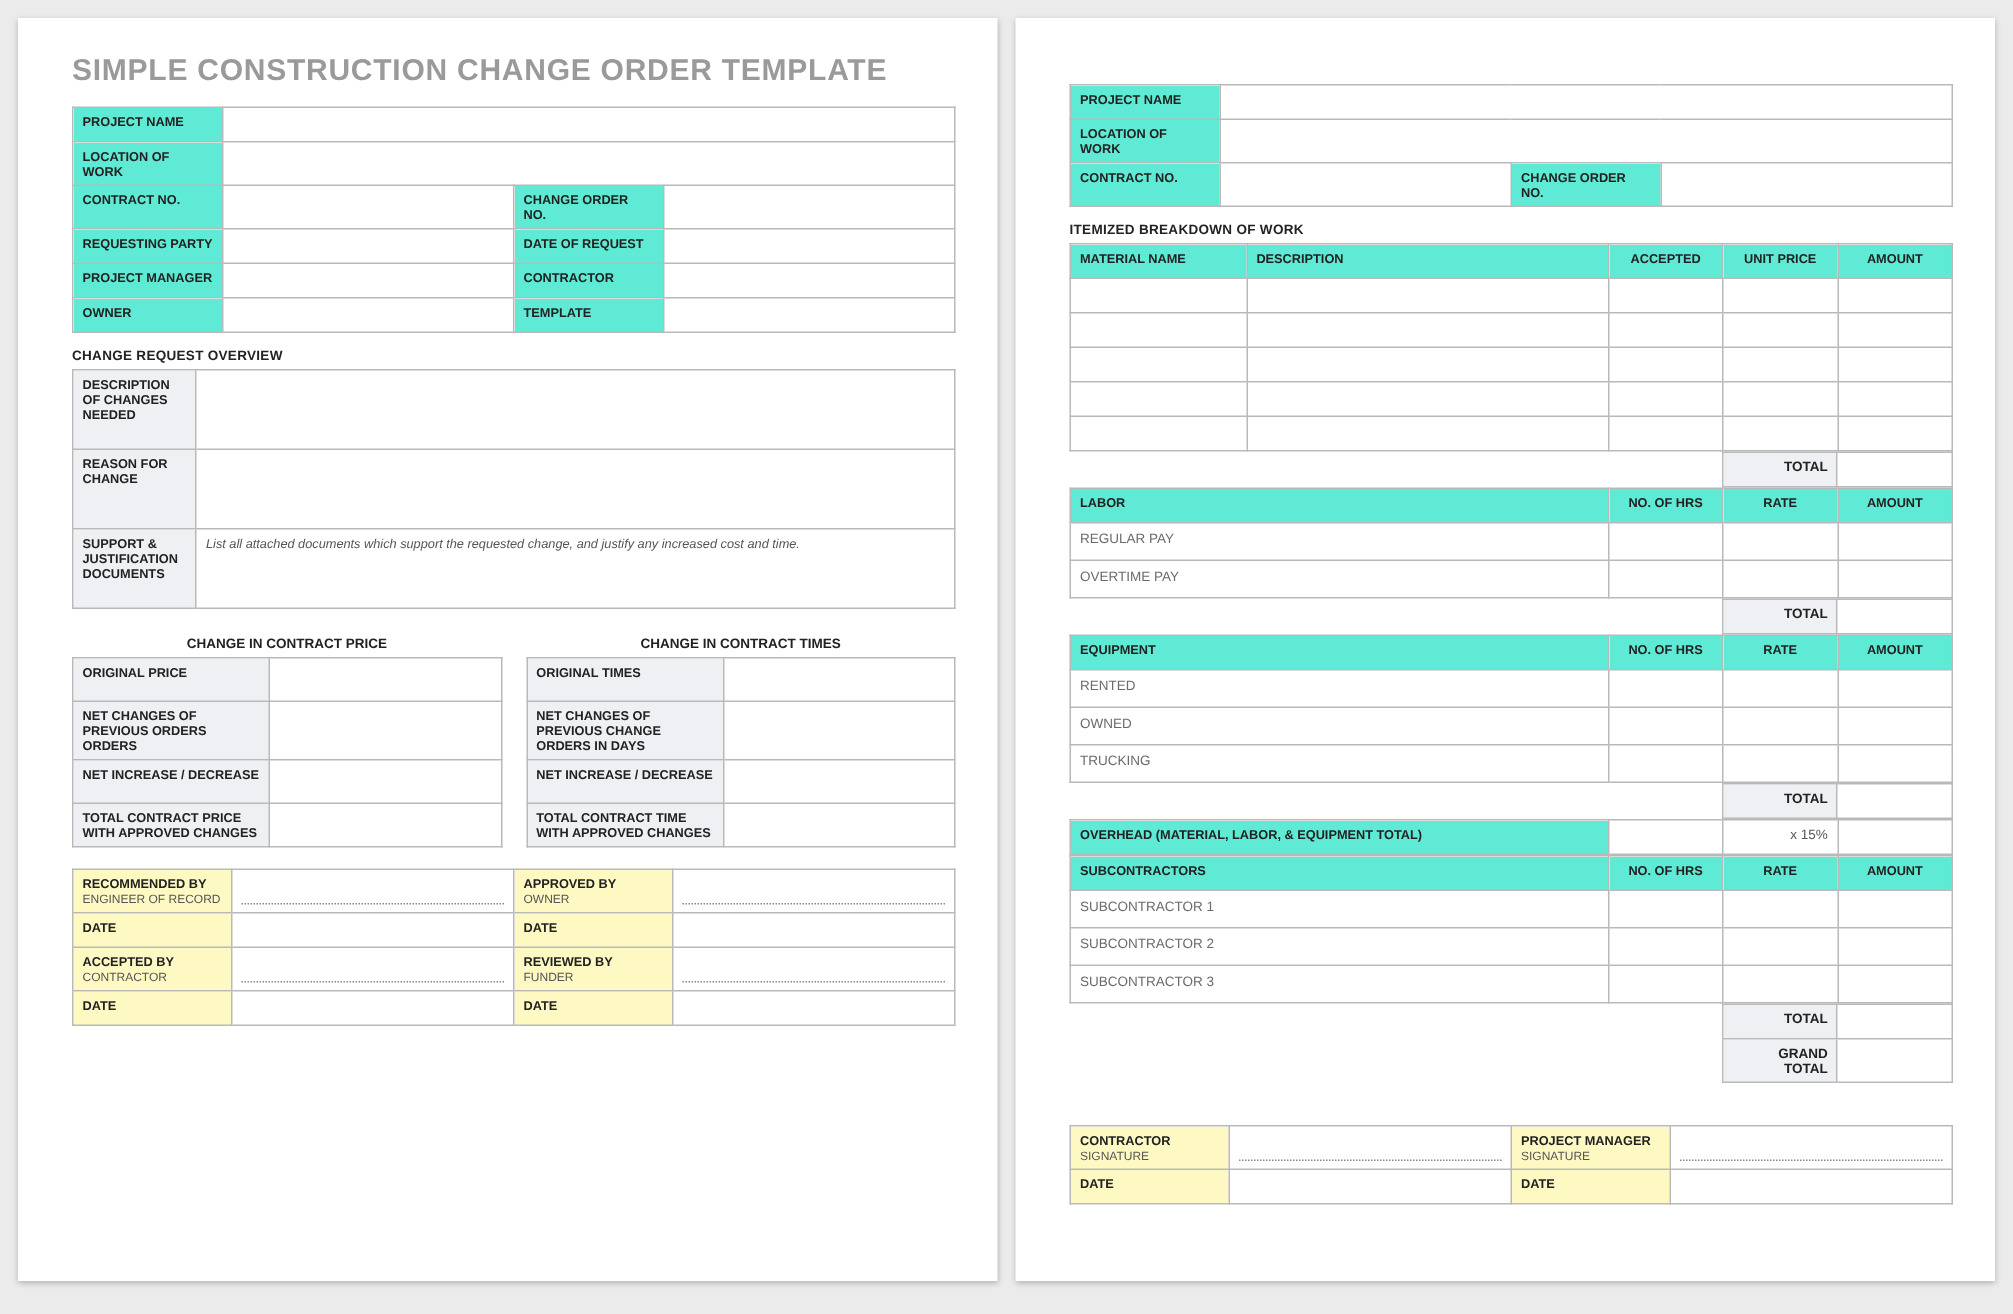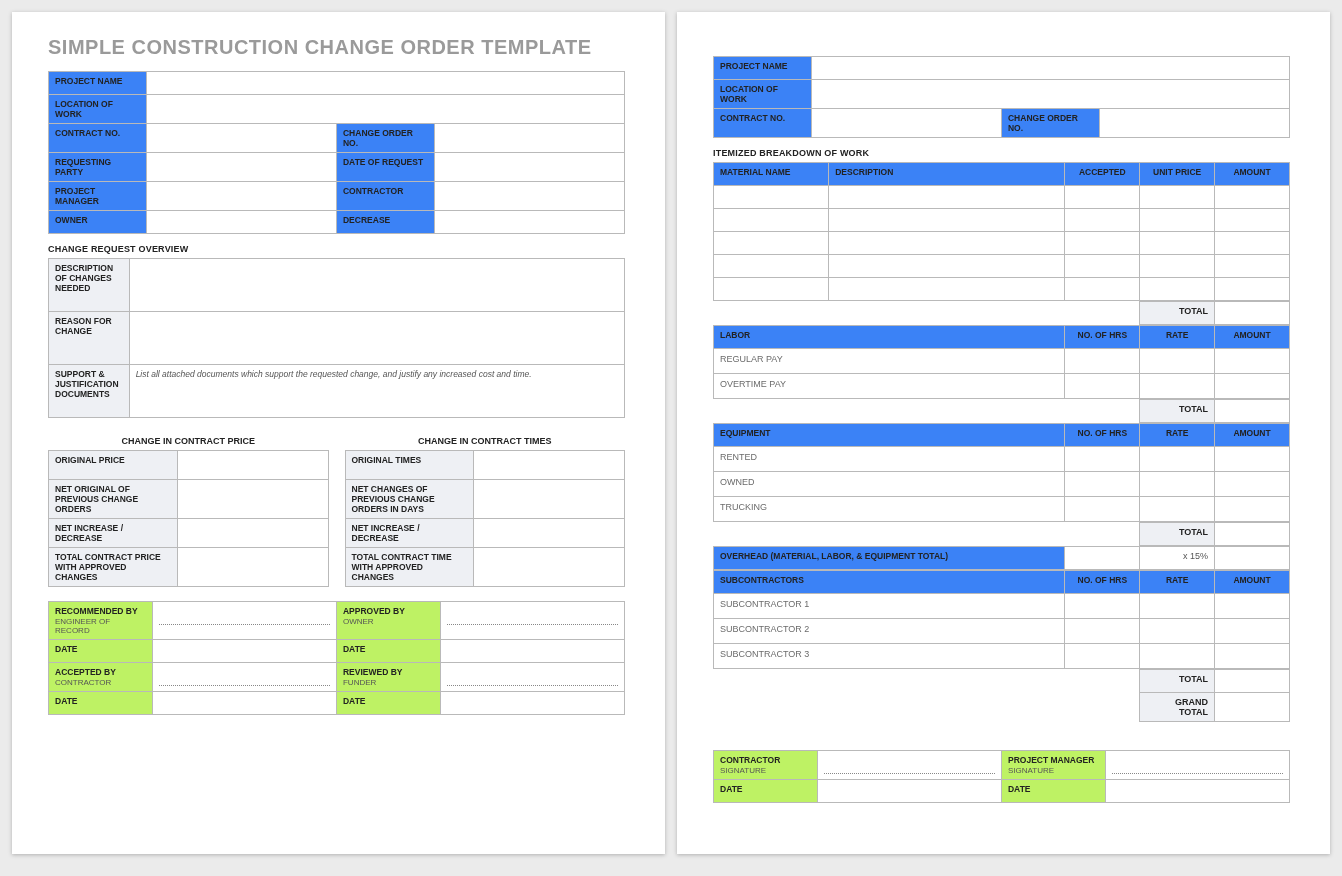--- a/index.html
+++ b/index.html
@@ -13,21 +13,21 @@
   .page-wrap {
     display: flex;
     gap: 12px;
     justify-content: center;
   }
   .page {
     background: #fff;
     width: 724px;
     min-height: 842px;
     box-shadow: 0 1px 4px rgba(0,0,0,.25);
-    padding: 24px 40px 28px 36px;
+    padding: 24px 28px 28px 36px;
     box-sizing: border-box;
     position: relative;
   }
   h1.title {
     font-family: "Century Gothic", "Segoe UI", Arial, sans-serif;
     font-size: 20px;
     font-weight: 700;
     letter-spacing: .5px;
     color: #9a9a9a;
     margin: 0 0 12px 0;
@@ -46,21 +46,21 @@
   td, th {
     border: 1px solid #b9b9b9;
     padding: 4px 6px;
     font-size: 9px;
     text-align: left;
     vertical-align: top;
     height: 14px;
     overflow: hidden;
   }
   .hdr {
-    background: #3b82f6;
+    background: #5eead4;
     font-weight: 700;
     font-size: 8.5px;
   }
   .lbl {
     background: #eef0f4;
     font-weight: 700;
     font-size: 8.5px;
   }
   .big-row td { height: 44px; }
   .italic-hint {
@@ -80,21 +80,21 @@
     margin: 10px 0 4px 0;
   }
   .sig-sub {
     display: block;
     font-weight: 400;
     font-size: 8px;
     color: #555;
     margin-top: 1px;
   }
   .sig-cell {
-    background: #bef264;
+    background: #fef9c3;
     font-size: 8.5px;
   }
   .data-row td {
     color: #6b6b6b;
     font-size: 9px;
     padding: 5px 6px;
     margin-left: 36px;
   }
   .total-label {
     text-align: right;
@@ -145,21 +145,21 @@
       </tr>
       <tr>
         <td class="hdr">PROJECT MANAGER</td>
         <td></td>
         <td class="hdr">CONTRACTOR</td>
         <td></td>
       </tr>
       <tr>
         <td class="hdr">OWNER</td>
         <td></td>
-        <td class="hdr">DECREASE</td>
+        <td class="hdr">TEMPLATE</td>
         <td></td>
       </tr>
     </tbody>
       </table>
 
     <div class="section-label">CHANGE REQUEST OVERVIEW</div>
 
     <table>
       <colgroup>
           <col style="width:14%">
@@ -190,21 +190,21 @@
           <colgroup>
               <col style="width:46%">
               <col>
             </colgroup>
           <tbody>
               <tr>
                 <td class="lbl" style="height:20px">ORIGINAL PRICE</td>
                 <td></td>
               </tr>
           <tr>
-                <td class="lbl" style="height:20px">NET ORIGINAL OF PREVIOUS CHANGE ORDERS</td>
+                <td class="lbl" style="height:20px">NET CHANGES OF PREVIOUS ORDERS ORDERS</td>
                 <td></td>
               </tr>
           <tr>
                 <td class="lbl" style="height:20px">NET INCREASE / DECREASE</td>
                 <td></td>
               </tr>
           <tr>
                 <td class="lbl" style="height:20px">TOTAL CONTRACT PRICE WITH APPROVED CHANGES</td>
                 <td></td>
               </tr>

